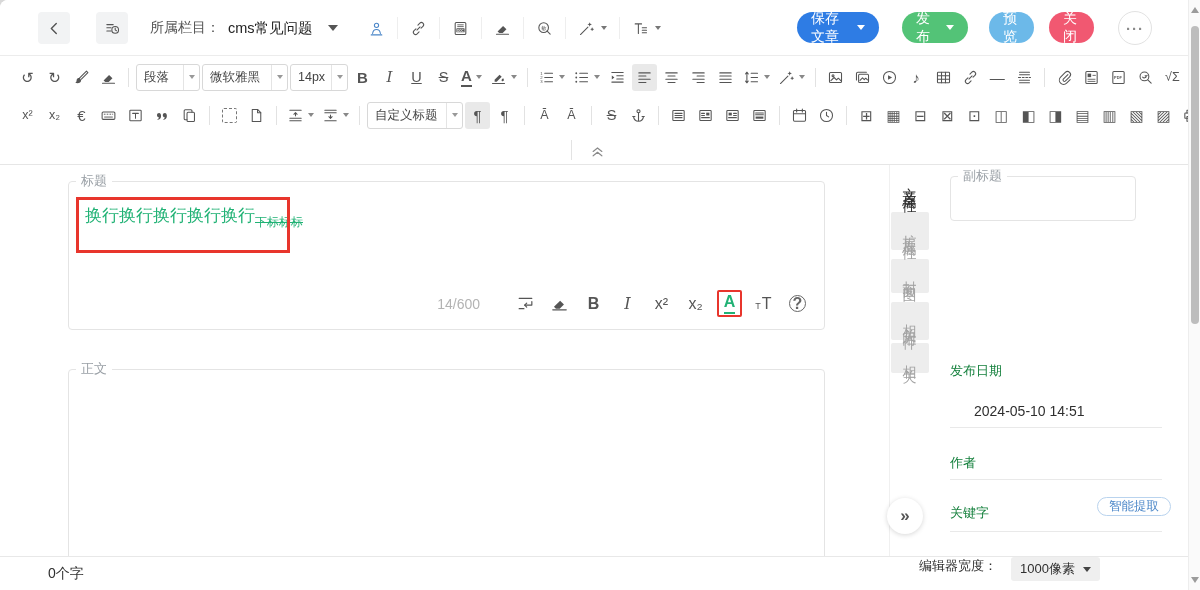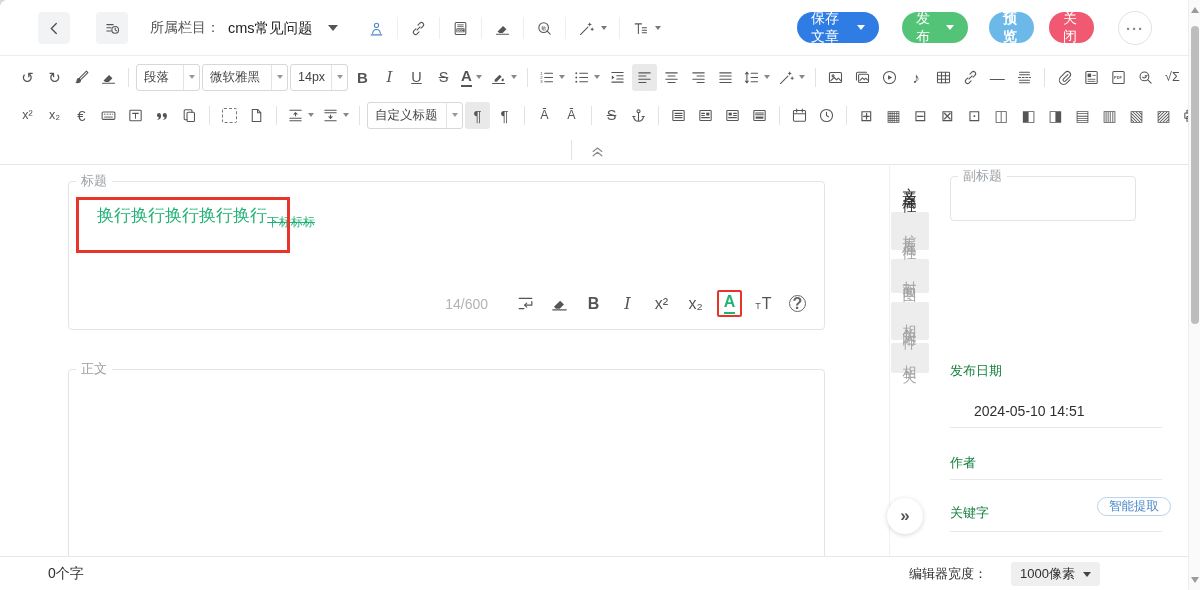--- a/index.html
+++ b/index.html
@@ -18,21 +18,21 @@
   .hd-icons { position:absolute; left:368px; top:0; height:56px; display:flex; align-items:center; }
   .hd-icons .hsep { width:1px; height:22px; background:#eee; margin:0 12px; }
   .hicon { display:flex; align-items:center; justify-content:center; cursor:pointer; }
   .hicon svg { width:21px; height:21px; color:#4a4a4a; }
   .hicon.blue svg { color:#4a86c8; }
   .mini-caret { width:0; height:0; border-left:3.5px solid transparent; border-right:3.5px solid transparent; border-top:4.5px solid #777; margin-left:6px; }
   .pill { position:absolute; top:12px; height:31px; border-radius:16px; color:#fff; font-size:14px; display:flex; align-items:center; justify-content:center; cursor:pointer; padding:0 14px; }
   .pill .tri { border-top-color:#fff; margin-left:7px; border-left-width:4px; border-right-width:4px; border-top-width:5px; }
   .pill-save { left:797px; width:82px; background:var(--accent-blue); }
   .pill-publish { left:902px; width:66px; background:var(--green); }
-  .pill-preview { left:989px; width:45px; background:var(--light-blue);font-weight:bold; }
+  .pill-preview { left:989px; width:45px; background:var(--light-blue); }
   .pill-close { left:1049px; width:45px; background:var(--red); }
   .more-btn { position:absolute; left:1118px; top:11px; width:34px; height:34px; border:1px solid #e2e2e2; border-radius:50%; display:flex; align-items:center; justify-content:center; color:#8a8a8a; font-size:15px; font-weight:bold; letter-spacing:1px; cursor:pointer; }
 
   
   .tb { position:absolute; left:0; display:flex; align-items:center; padding-left:14px; width:1188px; }
   .tb2 { top:57px; height:40px; }
   .tb3 { top:97px; height:36px; }
   .tbtn { height:27px; min-width:25px; padding:0 3px; margin:0 1px; display:inline-flex; align-items:center; justify-content:center; border-radius:3px; color:#555; cursor:pointer; flex:0 0 auto; }
   .tbtn.act { background:#e9e9e9; }
   .tbtn .g { font-size:15px; line-height:1; }
@@ -54,25 +54,25 @@
   svg.ic { width:17px; height:17px; color:#555; fill:none; stroke:currentColor; stroke-width:1.5; stroke-linecap:round; stroke-linejoin:round; }
   .collapse-strip { position:absolute; left:0; top:135px; width:1188px; height:30px; border-bottom:1px solid #e6e6e6; background:#fff; }
   .collapse-strip .vline { position:absolute; left:571px; top:5px; width:1px; height:20px; background:#e3e3e3; }
   .collapse-btn { position:absolute; left:584px; top:4px; width:26px; height:22px; display:flex; align-items:center; justify-content:center; cursor:pointer; }
   .collapse-btn svg { width:19px; height:19px; color:#8a8a8a; }
 
   
   fieldset { border:1px solid #e4e4e4; border-radius:4px; position:absolute; background:#fff; }
   legend { color:#9aa0a6; font-size:13px; padding:0 5px; margin-left:7px; }
   .f-title { left:68px; top:172px; width:757px; height:158px; }
-  .title-text { position:absolute; left:16px; top:14px; white-space:nowrap;margin-left:12px; }
+  .title-text { position:absolute; left:16px; top:14px; white-space:nowrap; }
   .title-main { color:var(--title-green); font-size:17px; }
   .title-sub { color:var(--title-green); font-size:12px; text-decoration:line-through; vertical-align:-5px; }
   .anno-title { position:absolute; left:7px; top:7px; width:214px; height:56px; border:3px solid var(--annotation-red); pointer-events:none; }
-  .titlebar { position:absolute; right:14px; bottom:12px; display:flex; align-items:center; gap:11px; }
+  .titlebar { position:absolute; right:14px; bottom:12px; display:flex; align-items:center; gap:19px; }
   .titlebar .counter { color:#b3b3b3; font-size:14px; margin-right:14px; }
   .titlebar .tbtn { margin:0; }
   .titlebar .tbtn .g { font-size:16px; }
   .titlebar svg.ic { width:19px; height:19px; }
   .tbtn.anno { border:2px solid var(--annotation-red); border-radius:2px; padding:1px 3px; }
   .f-body { left:68px; top:360px; width:757px; height:250px; }
 
   
   .side-tabs { position:absolute; left:889px; top:165px; width:40px; height:391px; border-left:1px solid #f0f0f0; }
   .vtab { width:38px; margin:0 0 9px 1px; padding:11px 0; display:flex; justify-content:center; background:#ededed; color:#a3a3a3; cursor:pointer; border-radius:2px; }
@@ -87,21 +87,21 @@
   .resize-handle { position:absolute; right:2px; bottom:2px; width:10px; height:10px; background:
       linear-gradient(135deg, transparent 0 46%, #b9b9b9 46% 53%, transparent 53% 68%, #b9b9b9 68% 75%, transparent 75%); cursor:nwse-resize; }
   .prow-label { position:absolute; left:20px; color:#15803d; font-size:13px; }
   .prow-value { position:absolute; left:44px; color:#2f2f2f; font-size:14px; }
   .prow-line { position:absolute; left:20px; width:212px; border-bottom:1px solid #e9e9e9; }
   .extract-pill { position:absolute; left:167px; top:332px; border:1px solid #b9d3ee; color:var(--link-blue); border-radius:13px; padding:0 11px; font-size:12.5px; background:#fff; cursor:pointer; white-space:nowrap; }
 
   
   .statusbar { position:absolute; left:0; bottom:0; width:1188px; height:34px; background:#fff; border-top:1px solid #e8e8e8; z-index:5; }
   .wordcount { position:absolute; left:48px; top:0; height:34px; display:flex; align-items:center; color:#2f2f2f; font-size:14px; }
-  .width-group { position:absolute; right:88px; top:0; height:34px; display:flex; align-items:center; gap:24px; }
+  .width-group { position:absolute; right:88px; top:0; height:34px; display:flex; gap:14px; }
   .width-label { color:#2f2f2f; font-size:13px; }
   .width-select { background:#efefef; border-radius:3px; height:24px; display:flex; align-items:center; gap:8px; padding:0 9px; font-size:13px; color:#2f2f2f; cursor:pointer; }
   .width-select .tri-down { border-top-color:#444; border-left-width:4px; border-right-width:4px; border-top-width:5px; }
 
   
   .scrollbar { position:absolute; right:0; top:0; width:12px; height:590px; background:#fafafa; border-left:1px solid #ededed; z-index:6; }
   .sb-arrow { position:absolute; left:2px; width:0; height:0; border-left:4px solid transparent; border-right:4px solid transparent; }
   .sb-up { top:7px; border-bottom:6px solid #9b9b9b; }
   .sb-down { bottom:7px; border-top:6px solid #9b9b9b; }
   .sb-thumb { position:absolute; left:1.5px; top:26px; width:8px; height:298px; background:#bdbdbd; border-radius:4px; cursor:grab; }

